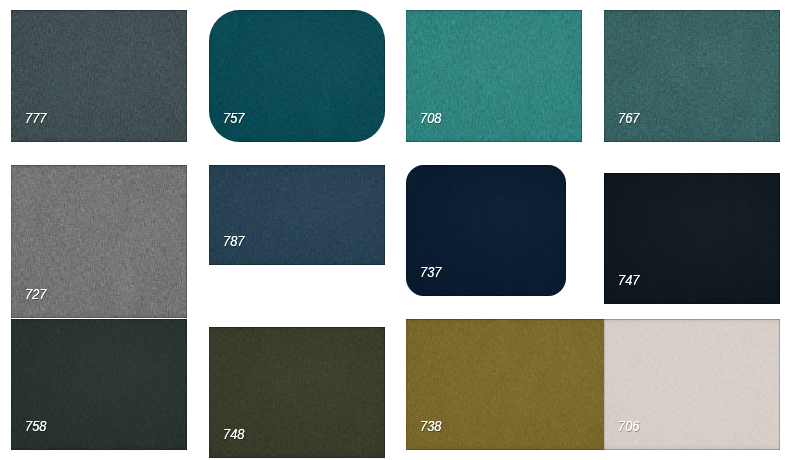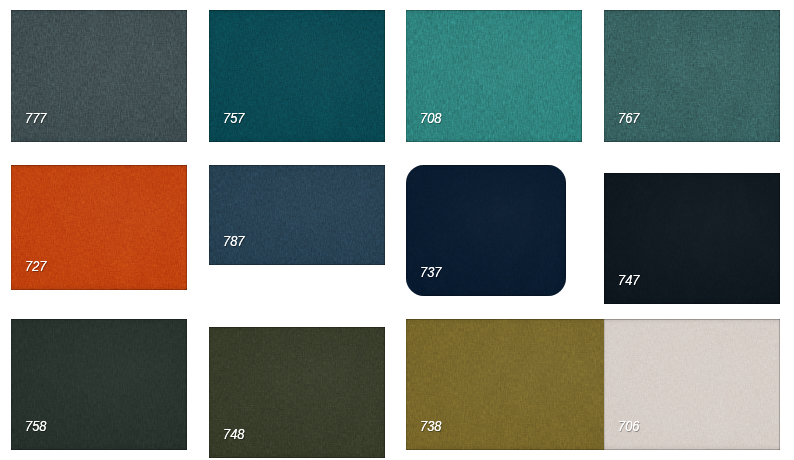--- a/index.html
+++ b/index.html
@@ -141,21 +141,21 @@
     <div class="tex-layer weave" style="opacity: 0.66;">
         <svg preserveAspectRatio="none" viewBox="0 0 176 132">
           <rect x="0" y="0" width="176" height="132" filter="url(#weave0)"></rect>
         </svg>
       </div>
     <div class="sheen"></div>
     <div class="edge"></div>
     <div class="swatch-label" style="left: 14px; bottom: 19px; color: rgb(255, 255, 255); font-size: 14px;">777</div>
   </div>
 
-  <div class="swatch" style="left: 209px; top: 10px; width: 176px; height: 132px; background: rgb(7, 72, 82);">
+  <div class="swatch" style="left: 209px; top: 10px; width: 176px; height: 132px; background: rgb(7, 72, 82); border-radius: 31px;">
     <div class="tex-layer mottle" style="opacity: 0.067;">
         <svg preserveAspectRatio="none" viewBox="0 0 176 132">
           <rect x="0" y="0" width="176" height="132" filter="url(#mottle1)"></rect>
         </svg>
       </div>
     <div class="tex-layer weave" style="opacity: 0.52;">
         <svg preserveAspectRatio="none" viewBox="0 0 176 132">
           <rect x="0" y="0" width="176" height="132" filter="url(#weave1)"></rect>
         </svg>
       </div>
@@ -189,21 +189,21 @@
     <div class="tex-layer weave" style="opacity: 0.6;">
         <svg preserveAspectRatio="none" viewBox="0 0 176 132">
           <rect x="0" y="0" width="176" height="132" filter="url(#weave3)"></rect>
         </svg>
       </div>
     <div class="sheen"></div>
     <div class="edge"></div>
     <div class="swatch-label" style="left: 14px; bottom: 19px; color: rgb(255, 255, 255); font-size: 14px;">767</div>
   </div>
 
-  <div class="swatch" style="left: 11px; top: 165px; width: 176px; height: 125px; background: #c2410c; text-decoration: underline;">
+  <div class="swatch" style="left: 11px; top: 165px; width: 176px; height: 153px; background: #737373; text-decoration: underline;">
     <div class="tex-layer mottle" style="opacity: 0.092;">
         <svg preserveAspectRatio="none" viewBox="0 0 176 131">
           <rect x="0" y="0" width="176" height="131" filter="url(#mottle1)"></rect>
         </svg>
       </div>
     <div class="tex-layer weave" style="opacity: 0.6;">
         <svg preserveAspectRatio="none" viewBox="0 0 176 131">
           <rect x="0" y="0" width="176" height="131" filter="url(#weave1)"></rect>
         </svg>
       </div>

